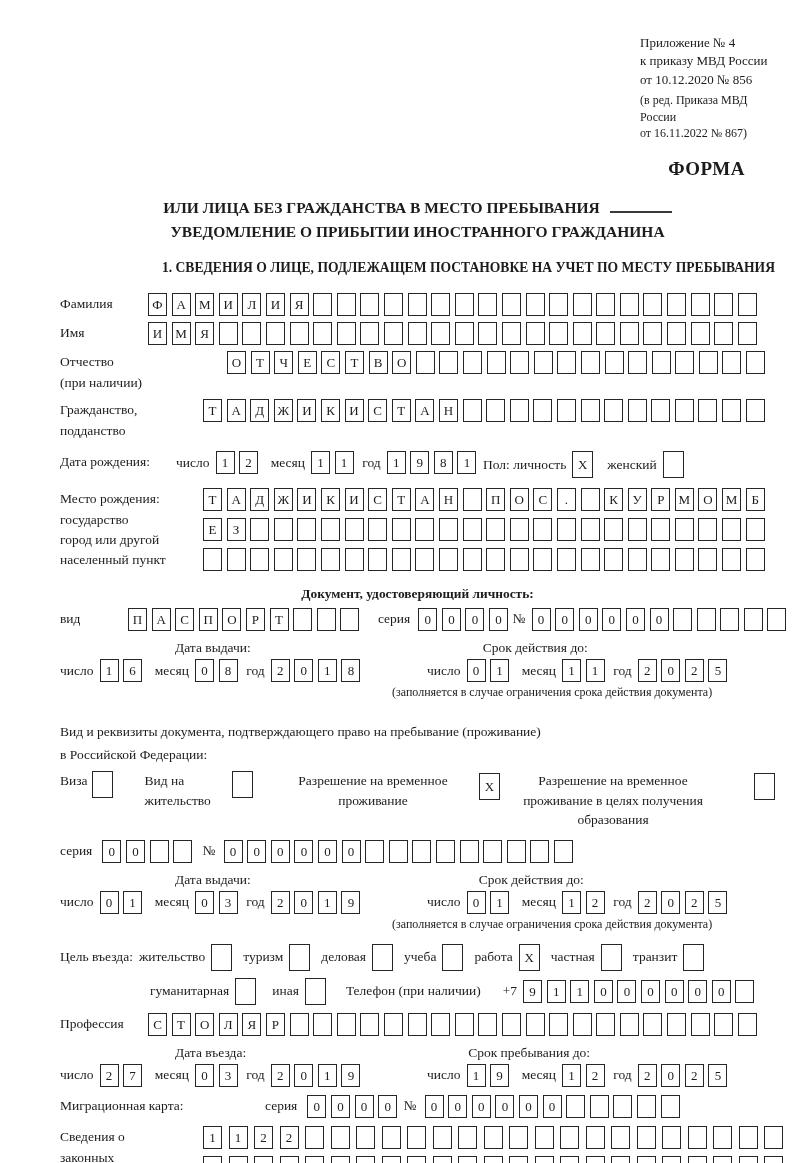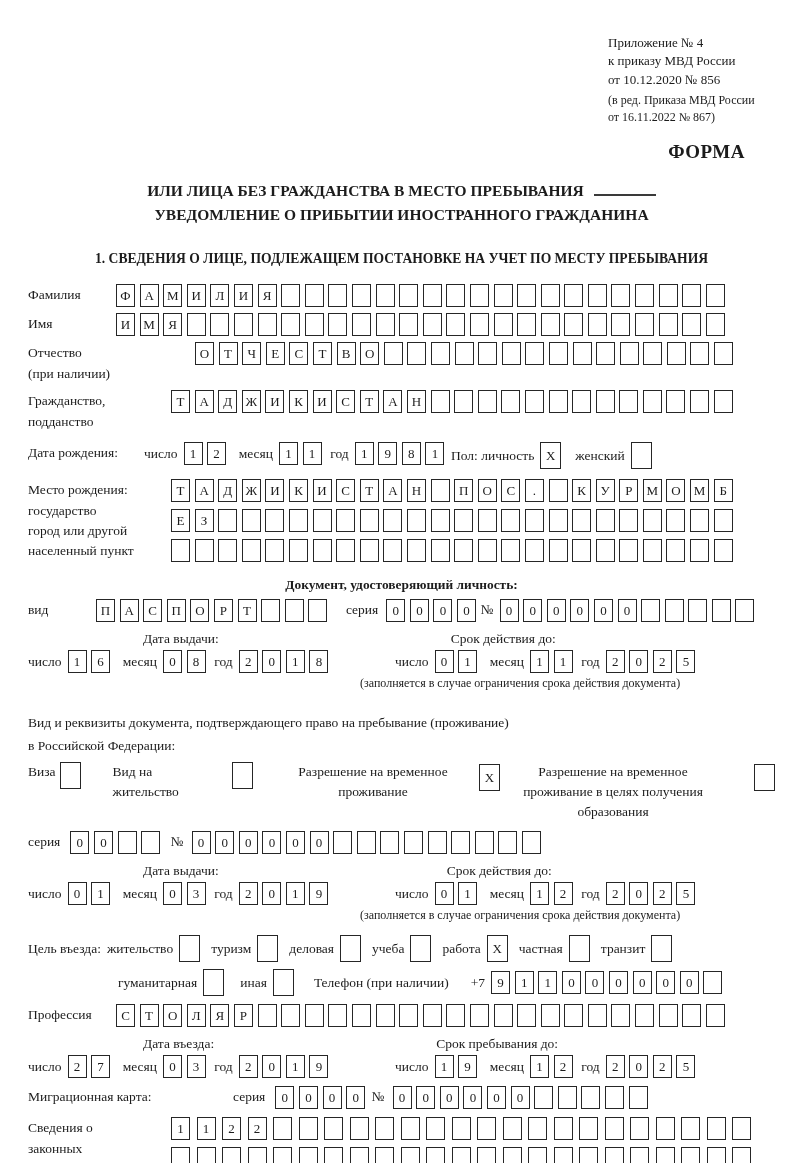--- a/index.html
+++ b/index.html
@@ -1,29 +1,29 @@
 <!DOCTYPE html>
 <html><head>
 <meta charset="utf-8">
 <style>
   html,body{margin:0;padding:0;background:#e8e8e8;}
   .page{
     width:800px;height:1163px;background:#ffffff;color:#1c1c1c;
     font-family:"Liberation Serif", serif;font-size:13.5px;
-    box-sizing:border-box;padding:34px 25px 10px 28px;
+    box-sizing:border-box;padding:34px 25px 10px 60px;
     position:relative;overflow:hidden;margin:0 auto;
   }
   
   .hdr{margin-left:580px;line-height:1.42;font-size:13px;}
   .hdr-sub{margin-left:580px;line-height:1.38;font-size:12px;margin-top:3px;}
   .forma{text-align:right;padding-right:30px;font-weight:bold;font-size:19px;margin-top:16px;letter-spacing:.5px;}
   
   .title{text-align:center;font-weight:bold;font-size:15.5px;line-height:1.55;margin-top:16px;}
   .t-underline{display:inline-block;width:62px;border-bottom:2px solid #3a3a3a;height:14px;margin-left:10px;}
-  .sec-head{text-align:center;font-weight:bold;font-size:13.6px;margin-top:24px;}
+  .sec-head{text-align:right;font-weight:bold;font-size:13.6px;margin-top:16px;}
   
   .row{display:flex;align-items:flex-start;margin-top:6px;}
   .lbl{flex:0 0 auto;line-height:22px;}
   .w88{width:88px;}.w143{width:143px;}.w167{width:167px;}.w205{width:205px;}
   .lbl .sub{display:block;line-height:20px;}
   .cells{display:flex;flex:0 0 auto;}
   .cell{
     width:17px;height:21px;border:1.5px solid #262626;margin-right:4.6px;
     font-size:13px;line-height:21px;text-align:center;flex:0 0 auto;background:#fff;
   }

